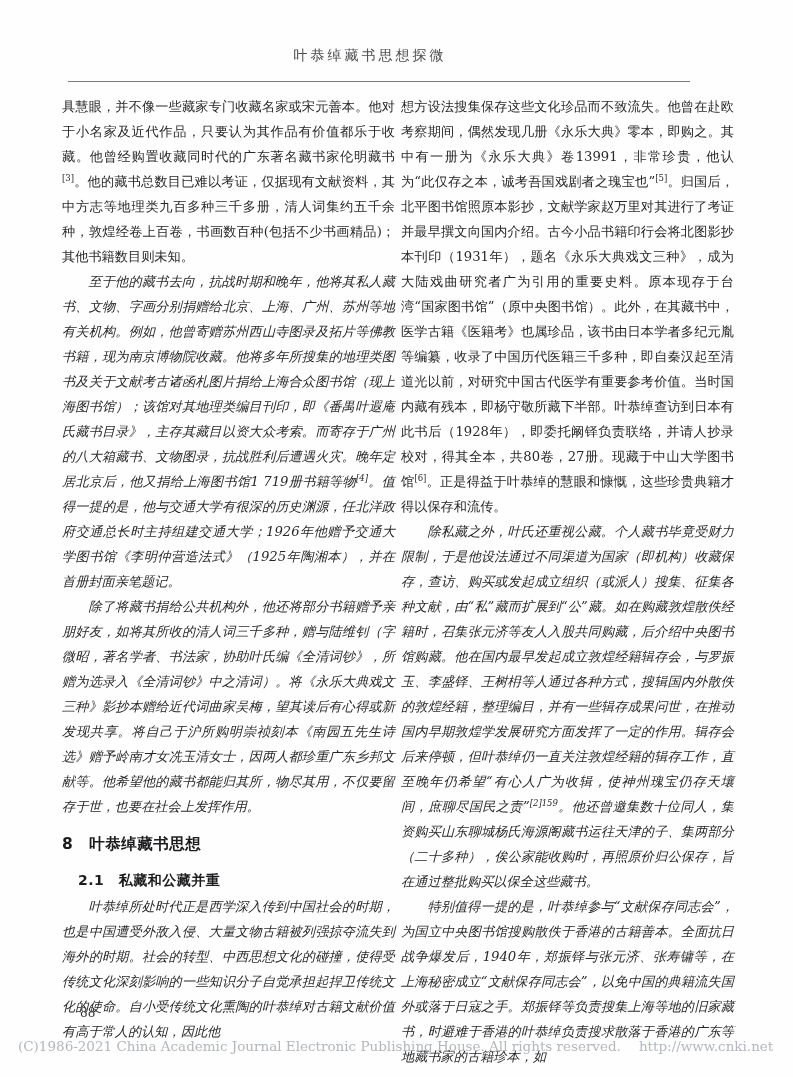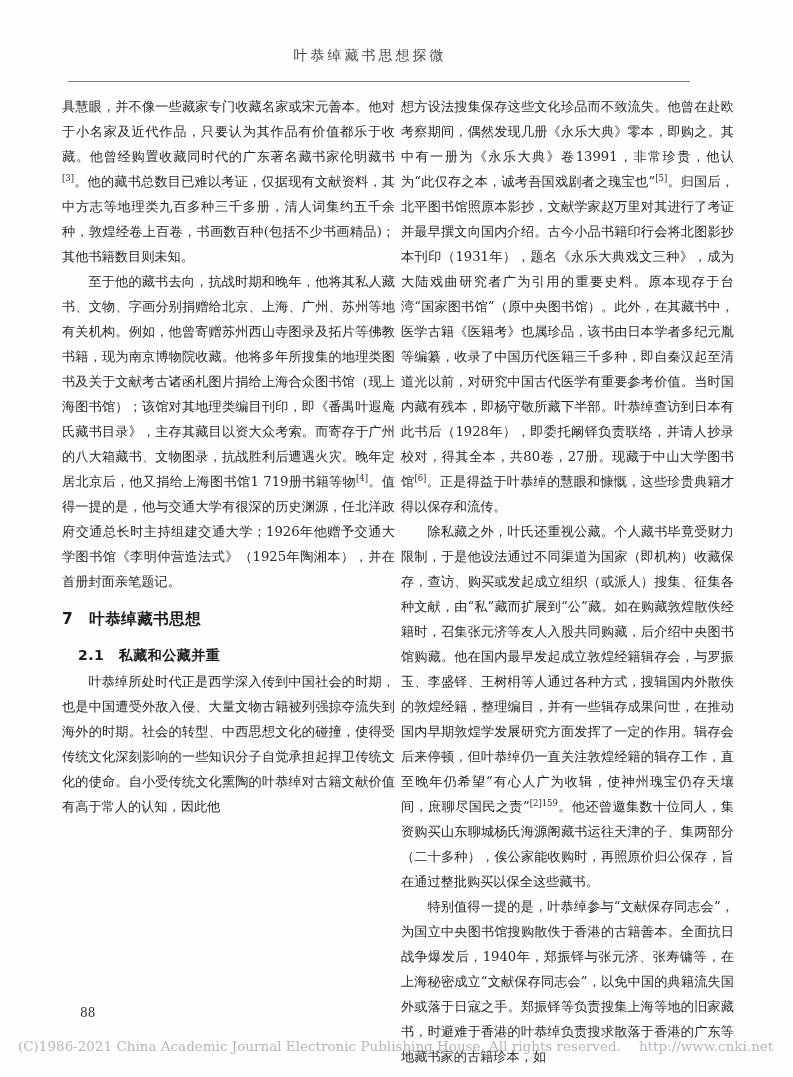--- a/index.html
+++ b/index.html
@@ -24,21 +24,21 @@
     position:absolute;top:94px;left:62px;width:676px;
     display:flex;gap:6px;
   }
   .col{
     width:333px;
     font-size:13.2px;line-height:25px;
     text-align:justify;
     color:#28282a;
   }
   .col p{margin:0;}
-  .col p.indent{text-indent:2em;}
+  .col p.indent{text-indent:2em;font-style:italic;}
   .col sup{
     font-size:8.5px;line-height:0;vertical-align:super;
     color:#28282a;
   }
   .sec-heading{
     font-family:"DejaVu Sans","Liberation Sans",sans-serif;
     font-weight:bold;color:#1c1c1e;
     font-size:15.5px;line-height:25px;
     margin:13px 0 0 0;letter-spacing:0.5px;
   }
@@ -67,21 +67,22 @@
   <div class="running-header">
     <span>叶恭绰藏书思想探微</span>
   </div>
 
   <hr class="header-rule">
 
   <div class="content-columns">
     <div class="col" id="col-left">
         <p class="">具慧眼，并不像一些藏家专门收藏名家或宋元善本。他对于小名家及近代作品，只要认为其作品有价值都乐于收藏。他曾经购置收藏同时代的广东著名藏书家伦明藏书<sup>[3]</sup>。他的藏书总数目已难以考证，仅据现有文献资料，其中方志等地理类九百多种三千多册，清人词集约五千余种，敦煌经卷上百卷，书画数百种(包括不少书画精品)；其他书籍数目则未知。</p>
         <p class="indent">至于他的藏书去向，抗战时期和晚年，他将其私人藏书、文物、字画分别捐赠给北京、上海、广州、苏州等地有关机构。例如，他曾寄赠苏州西山寺图录及拓片等佛教书籍，现为南京博物院收藏。他将多年所搜集的地理类图书及关于文献考古诸函札图片捐给上海合众图书馆（现上海图书馆）；该馆对其地理类编目刊印，即《番禺叶遐庵氏藏书目录》，主存其藏目以资大众考索。而寄存于广州的八大箱藏书、文物图录，抗战胜利后遭遇火灾。晚年定居北京后，他又捐给上海图书馆1 719册书籍等物<sup>[4]</sup>。值得一提的是，他与交通大学有很深的历史渊源，任北洋政府交通总长时主持组建交通大学；1926年他赠予交通大学图书馆《李明仲营造法式》（1925年陶湘本），并在首册封面亲笔题记。</p>
-        <h2 class="sec-heading">7　叶恭绰藏书思想</h2>
+        <p class="indent">除了将藏书捐给公共机构外，他还将部分书籍赠予亲朋好友，如将其所收的清人词三千多种，赠与陆维钊（字微昭，著名学者、书法家，协助叶氏编《全清词钞》，所赠为选录入《全清词钞》中之清词）。将《永乐大典戏文三种》影抄本赠给近代词曲家吴梅，望其读后有心得或新发现共享。将自己于沪所购明崇祯刻本《南园五先生诗选》赠予岭南才女冼玉清女士，因两人都珍重广东乡邦文献等。他希望他的藏书都能归其所，物尽其用，不仅要留存于世，也要在社会上发挥作用。</p>
+        <h2 class="sec-heading">8　叶恭绰藏书思想</h2>
         <h3 class="sub-heading">2.1　私藏和公藏并重</h3>
         <p class="indent">叶恭绰所处时代正是西学深入传到中国社会的时期，也是中国遭受外敌入侵、大量文物古籍被列强掠夺流失到海外的时期。社会的转型、中西思想文化的碰撞，使得受传统文化深刻影响的一些知识分子自觉承担起捍卫传统文化的使命。自小受传统文化熏陶的叶恭绰对古籍文献价值有高于常人的认知，因此他</p>
       </div>
     <div class="col" id="col-right">
         <p class="">想方设法搜集保存这些文化珍品而不致流失。他曾在赴欧考察期间，偶然发现几册《永乐大典》零本，即购之。其中有一册为《永乐大典》卷13991，非常珍贵，他认为“此仅存之本，诚考吾国戏剧者之瑰宝也”<sup>[5]</sup>。归国后，北平图书馆照原本影抄，文献学家赵万里对其进行了考证并最早撰文向国内介绍。古今小品书籍印行会将北图影抄本刊印（1931年），题名《永乐大典戏文三种》，成为大陆戏曲研究者广为引用的重要史料。原本现存于台湾“国家图书馆”（原中央图书馆）。此外，在其藏书中，医学古籍《医籍考》也属珍品，该书由日本学者多纪元胤等编纂，收录了中国历代医籍三千多种，即自秦汉起至清道光以前，对研究中国古代医学有重要参考价值。当时国内藏有残本，即杨守敬所藏下半部。叶恭绰查访到日本有此书后（1928年），即委托阚铎负责联络，并请人抄录校对，得其全本，共80卷，27册。现藏于中山大学图书馆<sup>[6]</sup>。正是得益于叶恭绰的慧眼和慷慨，这些珍贵典籍才得以保存和流传。</p>
         <p class="indent">除私藏之外，叶氏还重视公藏。个人藏书毕竟受财力限制，于是他设法通过不同渠道为国家（即机构）收藏保存，查访、购买或发起成立组织（或派人）搜集、征集各种文献，由“私”藏而扩展到“公”藏。如在购藏敦煌散佚经籍时，召集张元济等友人入股共同购藏，后介绍中央图书馆购藏。他在国内最早发起成立敦煌经籍辑存会，与罗振玉、李盛铎、王树枏等人通过各种方式，搜辑国内外散佚的敦煌经籍，整理编目，并有一些辑存成果问世，在推动国内早期敦煌学发展研究方面发挥了一定的作用。辑存会后来停顿，但叶恭绰仍一直关注敦煌经籍的辑存工作，直至晚年仍希望“有心人广为收辑，使神州瑰宝仍存天壤间，庶聊尽国民之责”<sup>[2]159</sup>。他还曾邀集数十位同人，集资购买山东聊城杨氏海源阁藏书运往天津的子、集两部分（二十多种），俟公家能收购时，再照原价归公保存，旨在通过整批购买以保全这些藏书。</p>
         <p class="indent">特别值得一提的是，叶恭绰参与“文献保存同志会”，为国立中央图书馆搜购散佚于香港的古籍善本。全面抗日战争爆发后，1940年，郑振铎与张元济、张寿镛等，在上海秘密成立“文献保存同志会”，以免中国的典籍流失国外或落于日寇之手。郑振铎等负责搜集上海等地的旧家藏书，时避难于香港的叶恭绰负责搜求散落于香港的广东等地藏书家的古籍珍本，如</p>
       </div>
   </div>
 

